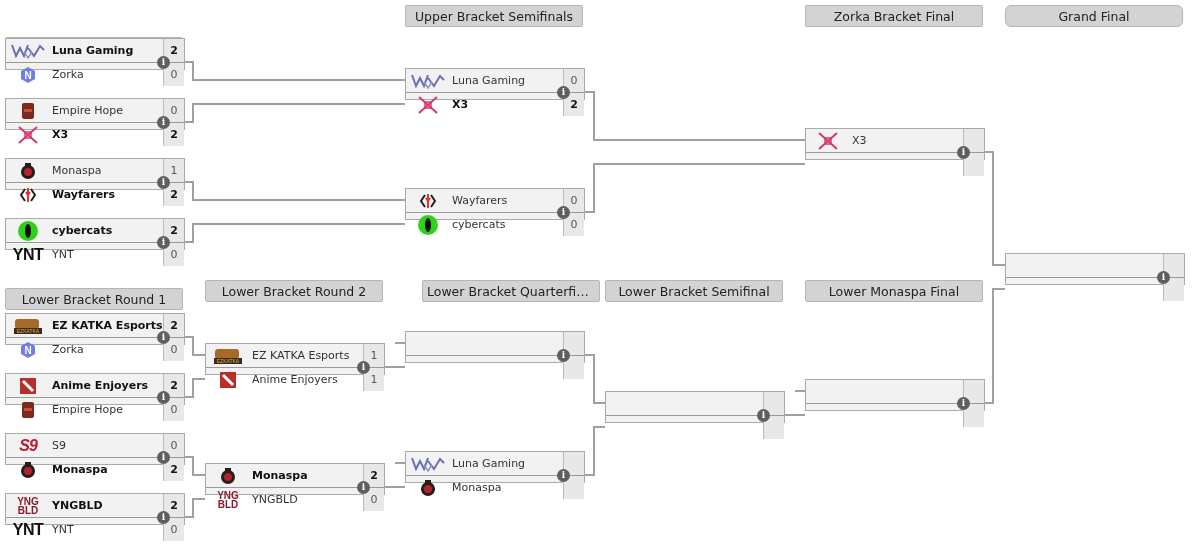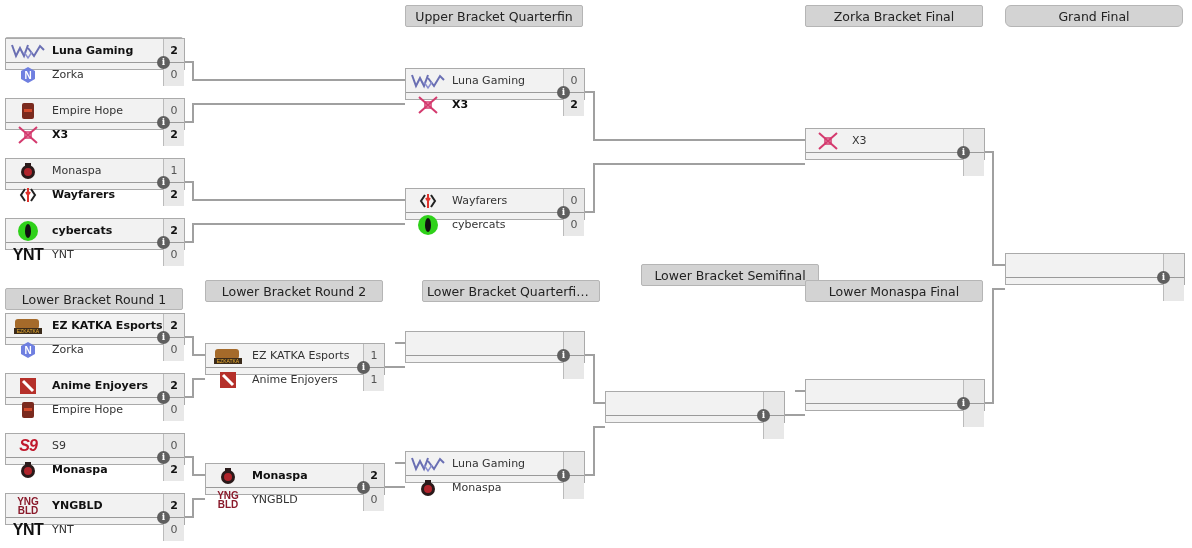--- a/index.html
+++ b/index.html
@@ -49,27 +49,27 @@
   <path d="M395,343 H405"></path>
   <path d="M370,487 H405"></path>
   <path d="M395,463 H405"></path>
   <path d="M570,355 H594 V403 H605"></path>
   <path d="M570,475 H594 V427 H605"></path>
   <path d="M770,415 H805"></path>
   <path d="M795,391 H805"></path>
 </svg>
 
 <div class="hdr" style="left:5px;top:5px;margin-top:32px;">UB Quarterfinals</div>
-<div class="hdr" style="left:405px;top:5px;">Upper Bracket Quarterfin</div>
+<div class="hdr" style="left:405px;top:5px;">Upper Bracket Semifinals</div>
 <div class="hdr" style="left:805px;top:5px;">Zorka Bracket Final</div>
 <div class="hdr" style="left:1005px;top:5px;border-radius:6px;">Grand Final</div>
 <div class="hdr" style="left:5px;top:280px;margin-top:8px;">Lower Bracket Round 1</div>
 <div class="hdr" style="left:205px;top:280px;">Lower Bracket Round 2</div>
 <div class="hdr" style="left:422px;top:280px;">Lower Bracket Quarterfin...</div>
-<div class="hdr" style="left:605px;top:264px;margin-left:36px;">Lower Bracket Semifinal</div>
+<div class="hdr" style="left:605px;top:280px;">Lower Bracket Semifinal</div>
 <div class="hdr" style="left:805px;top:280px;">Lower Monaspa Final</div>
 
 <div class="match" style="left:5px;top:38px;">
     <div class="row top">
       <div class="logo">
         <svg width="36" height="18" viewBox="0 0 36 18">
           <path d="M2 3 L6 14 L10 6 L14 14 L18 3 M18 6 L24 14 L30 4 L34 8" stroke="#6a6fb3" stroke-width="2" fill="none"></path>
           <path d="M14 10 L18 16 L22 10" stroke="#8a8fd0" stroke-width="1.5" fill="none"></path>
         </svg>
       </div>

